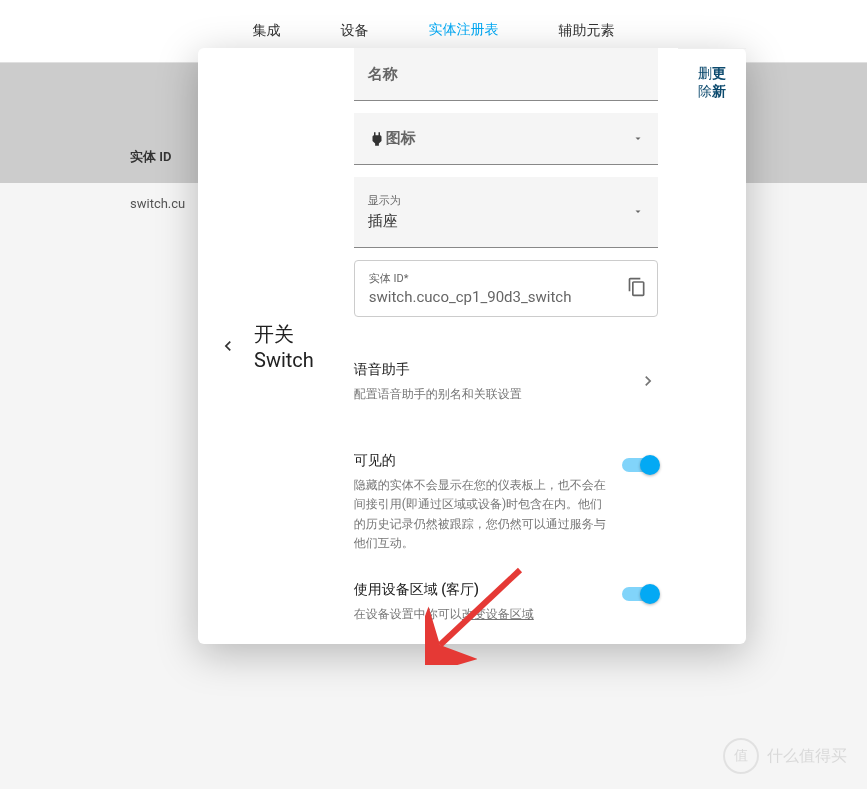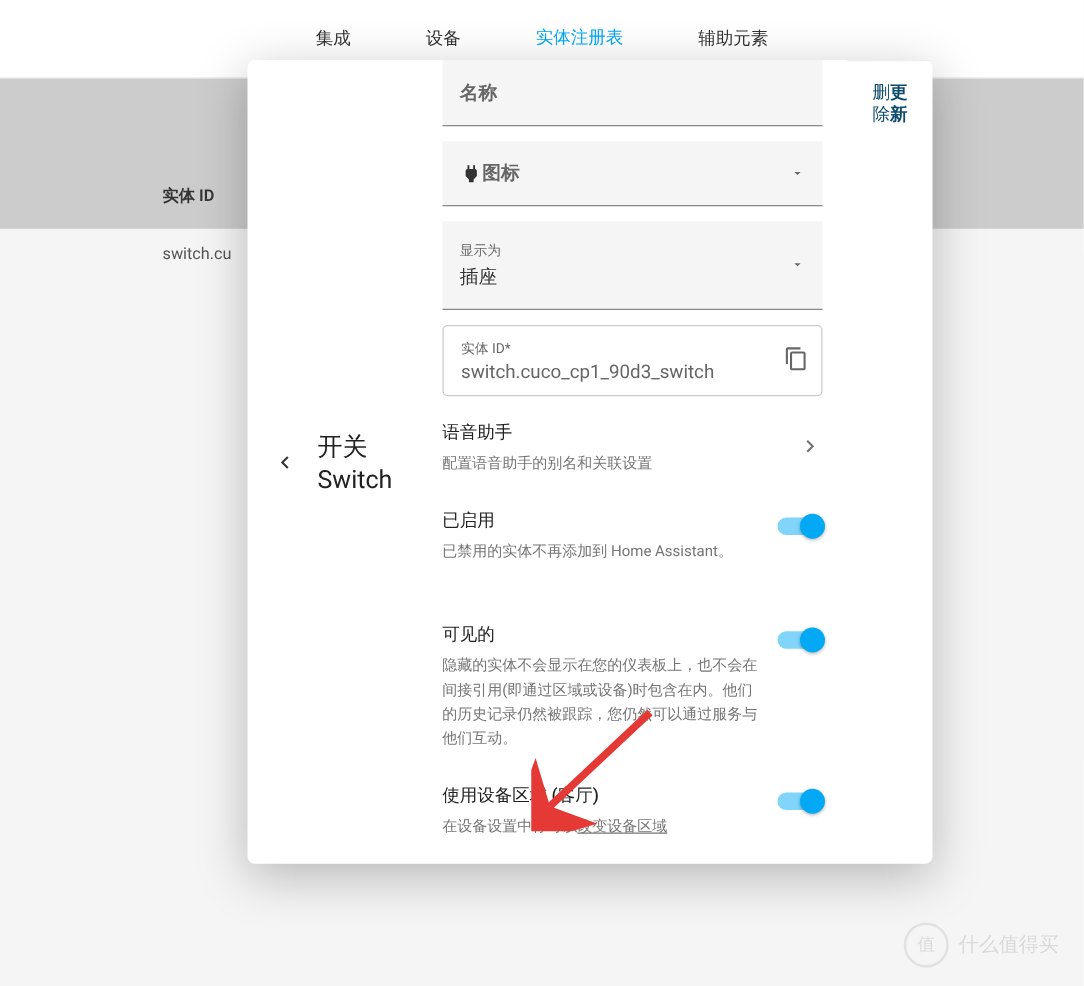--- a/index.html
+++ b/index.html
@@ -292,35 +292,30 @@
     <div class="entity-id-box">
       <div class="entity-id-label">实体 ID*</div>
       <div class="entity-id-value">switch.cuco_cp1_90d3_switch</div>
       <span class="copy-icon">
         <svg width="20" height="20" viewBox="0 0 24 24">
             <path fill="currentColor" d="M16 1H4c-1.1 0-2 .9-2 2v14h2V3h12V1zm3 4H8c-1.1 0-2 .9-2 2v14c0 1.1.9 2 2 2h11c1.1 0 2-.9 2-2V7c0-1.1-.9-2-2-2zm0 16H8V7h11v14z"></path>
           </svg>
       </span>
     </div>
 
-    <div class="section-row" style="margin-top:0;">
+    <div class="section-row" style="margin-top:24px;">
       <div class="section-title">语音助手</div>
       <div class="section-desc">配置语音助手的别名和关联设置</div>
       <span class="chevron-right">
         <svg width="20" height="20" viewBox="0 0 24 24">
             <path fill="currentColor" d="M10 6L8.59 7.41 13.17 12l-4.58 4.59L10 18l6-6z"></path>
           </svg>
       </span>
     </div>
 
-    <div class="section-row" style="padding-right:50px;">
-      <div class="section-title">已启用</div>
-      <div class="section-desc">已禁用的实体不再添加到 Home Assistant。</div>
-      <div class="toggle"></div>
-    </div>
 
     <div class="section-row" style="padding-right:50px;margin-top:20px;">
       <div class="section-title">可见的</div>
       <div class="section-desc">隐藏的实体不会显示在您的仪表板上，也不会在间接引用(即通过区域或设备)时包含在内。他们的历史记录仍然被跟踪，您仍然可以通过服务与他们互动。</div>
       <div class="toggle"></div>
     </div>
 
     <div class="section-row" style="padding-right:50px;">
       <div class="section-title">使用设备区域 (客厅)</div>
       <div class="section-desc">

